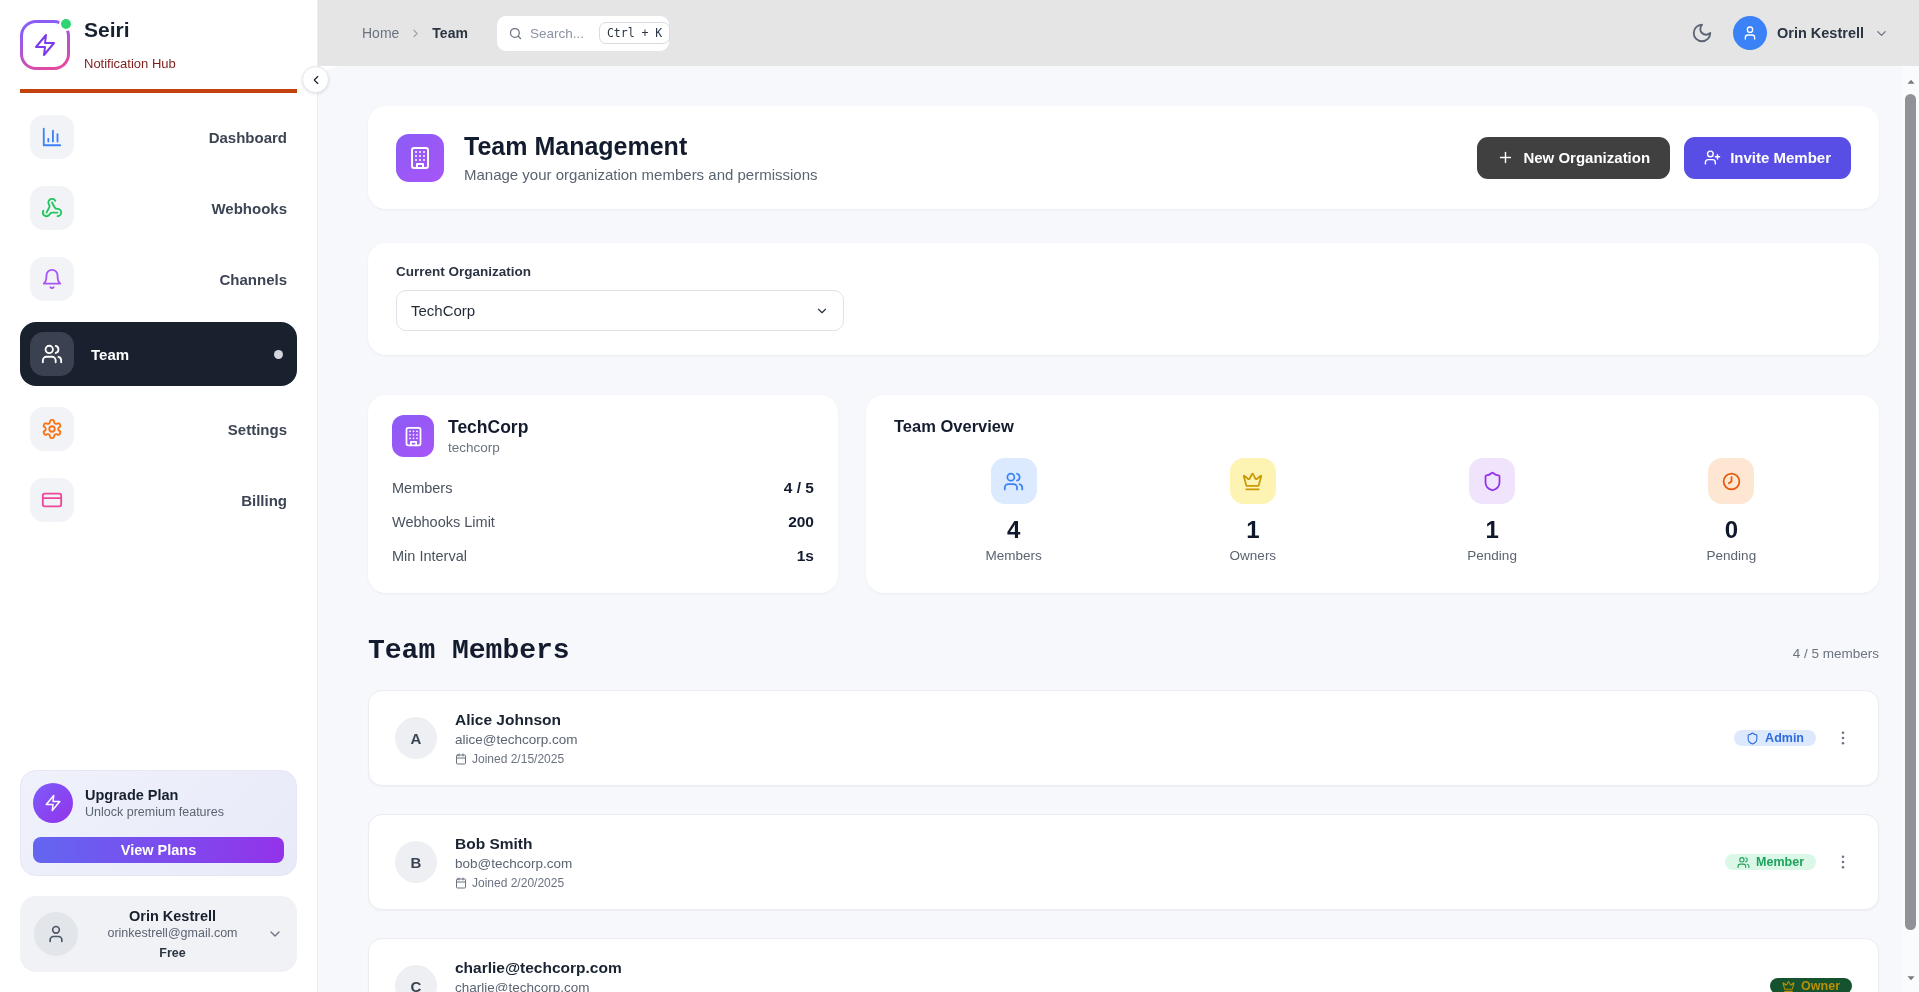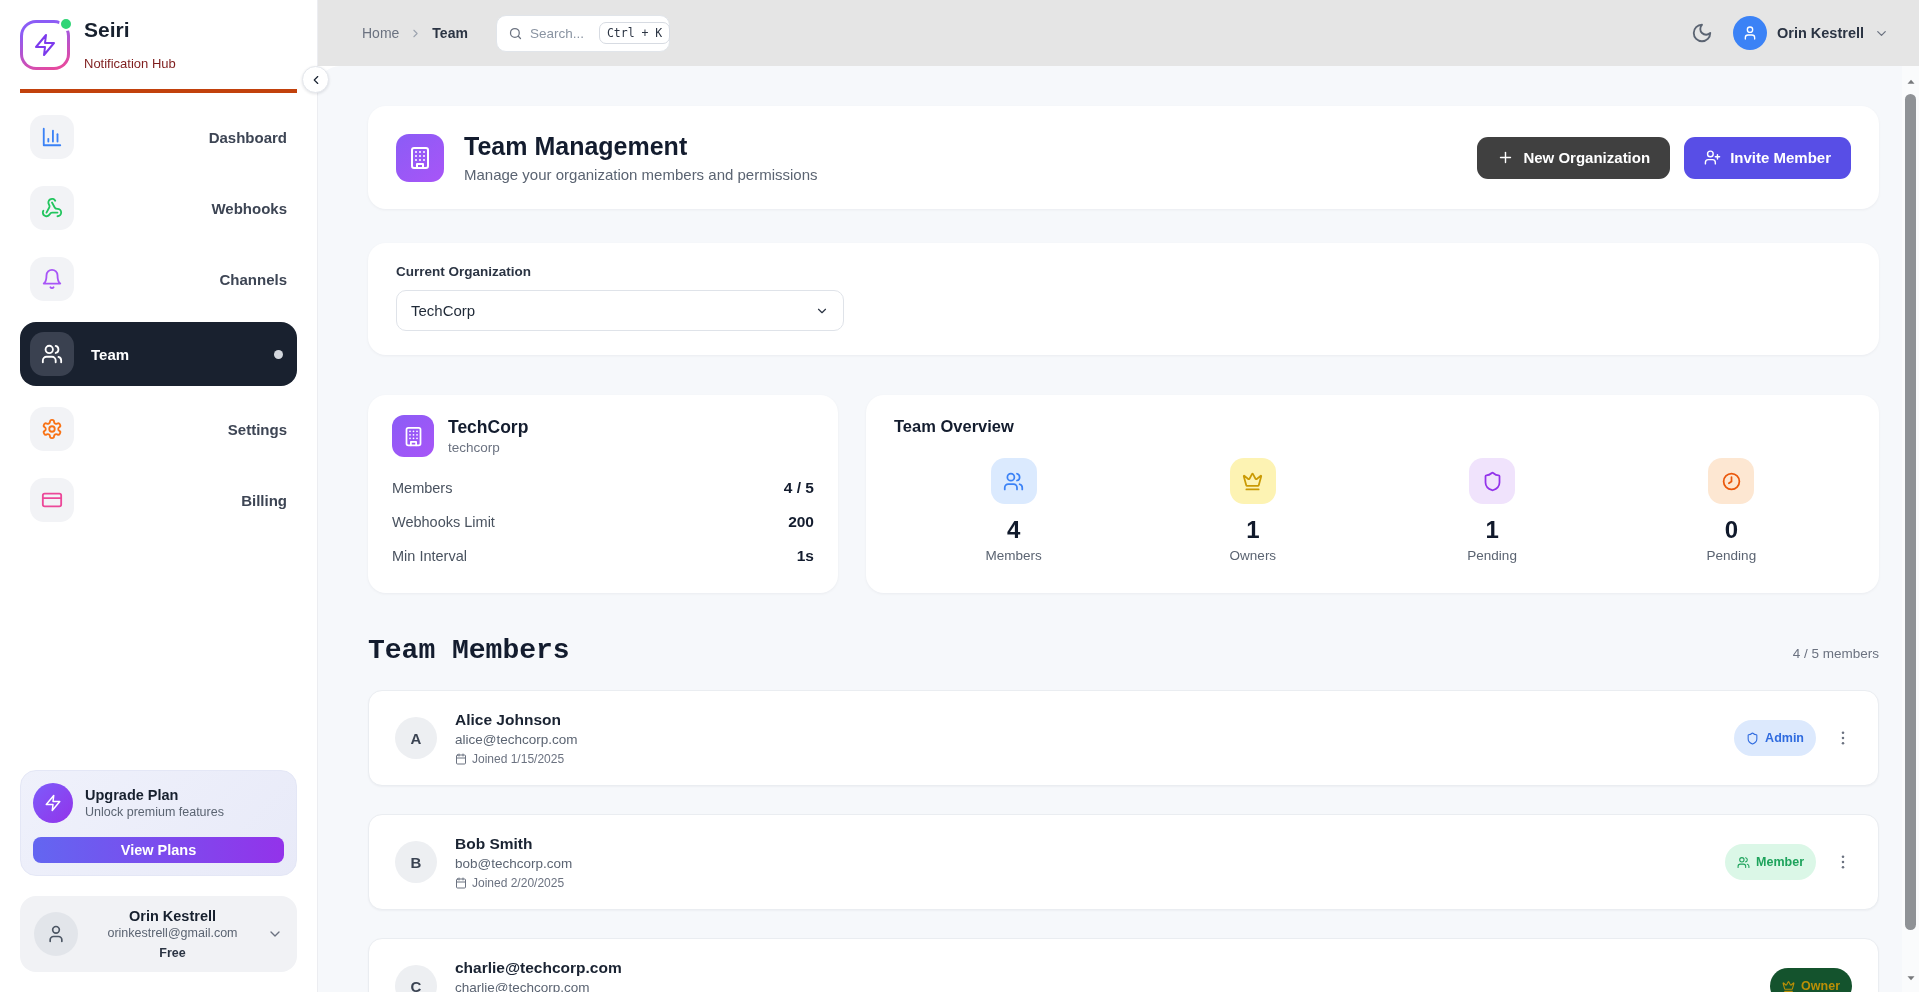--- a/index.html
+++ b/index.html
@@ -106,21 +106,21 @@
   .members-head { display:flex; align-items:baseline; justify-content:space-between; margin-bottom:24px; }
   .members-title { font-size:28px; font-weight:800; color:#131c2e;font-family:Liberation Mono, monospace; }
   .members-count { font-size:13.5px; color:#6b7280; }
   .member-card { border:1px solid #eaedf1; border-radius:14px; height:96px; display:flex; align-items:center; padding:0 26px; margin-bottom:28px; box-shadow:0 1px 2px rgba(16,24,40,.04); }
   .m-avatar { width:42px; height:42px; border-radius:50%; background:#edeff2; color:#3a4352; font-size:15px; font-weight:800; display:flex; align-items:center; justify-content:center; flex:none; }
   .m-info { margin-left:18px; }
   .m-name { font-size:15.5px; font-weight:800; color:#1a2332; }
   .m-email { font-size:13.5px; color:#5b6472; margin-top:3px; }
   .m-joined { display:flex; align-items:center; gap:5px; font-size:12px; color:#6b7280; margin-top:5px; }
   .m-right { margin-left:auto; display:flex; align-items:center; gap:18px; }
-  .badge { height:36px; border-radius:999px; display:flex; align-items:center; gap:6px; padding:0 12px; font-size:12.5px; font-weight:800; }
+  .badge { height:16px; border-radius:999px; display:flex; align-items:center; gap:6px; padding:0 12px; font-size:12.5px; font-weight:800; }
   .b-admin  { background:#dce9fd; color:#2f6bdf; }
   .b-member { background:#dbf7e7; color:#1ea35c; }
   .b-owner  { background:#14532d; color:#bb8f06; }
   .kebab { color:#6b7280; cursor:pointer; display:flex; }
 
   
   .vscroll { position:absolute; top:66px; right:0; bottom:0; width:17px; background:#fafbfc; }
   .vs-up, .vs-down { position:absolute; left:0; width:17px; height:16px; display:flex; align-items:center; justify-content:center; color:#77797c; cursor:pointer; }
   .vs-up { top:8px; } .vs-down { bottom:6px; }
   .vs-thumb { position:absolute; left:3px; width:11px; top:28px; height:836px; border-radius:6px; background:#8f9296; cursor:grab; }
@@ -506,21 +506,21 @@
 
       <div class="card member-card">
         <span class="m-avatar">A</span>
         <div class="m-info">
           <div class="m-name">Alice Johnson</div>
           <div class="m-email">alice@techcorp.com</div>
           <div class="m-joined">
             <svg class="ic" width="12" height="12">
                 <use href="#i-calendar"></use>
               </svg>
-            <span>Joined 1/15/2025</span>
+            <span>Joined 2/15/2025</span>
           </div>
         </div>
         <div class="m-right">
           <span class="badge b-admin">
             <svg class="ic" width="13" height="13">
                 <use href="#i-shield"></use>
               </svg>
             <span>Admin</span>
           </span>
           <span class="kebab">

